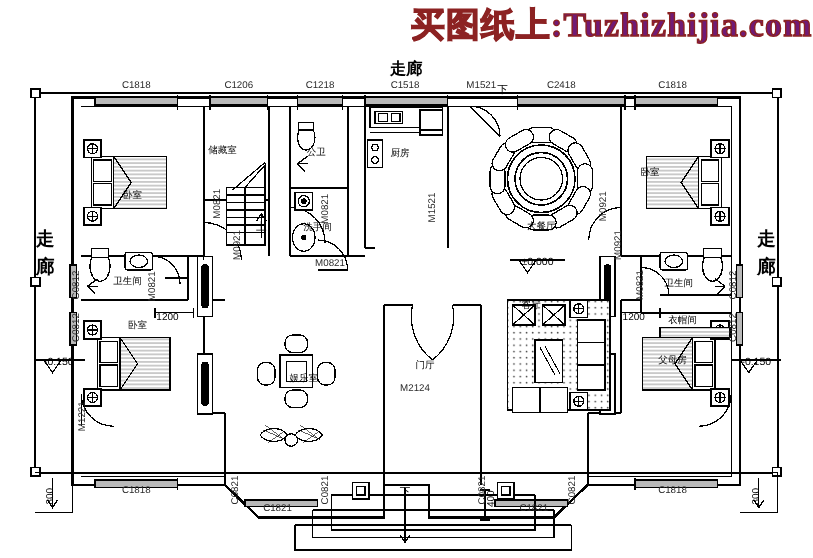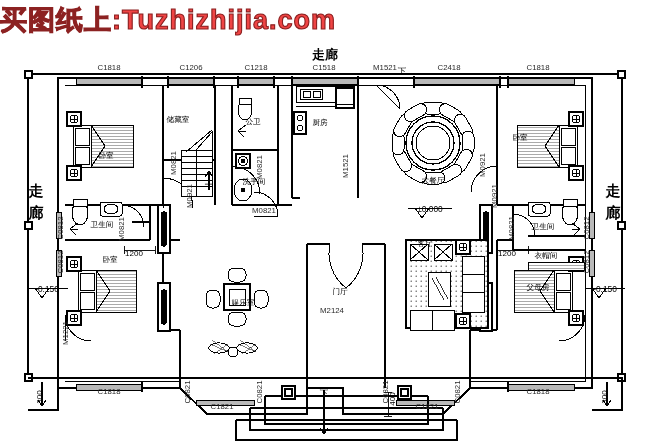--- a/index.html
+++ b/index.html
@@ -6,24 +6,24 @@
   body{
     width:650px;height:446px;overflow:hidden;
     background:#ffffff;
     font-family:"Liberation Sans","DejaVu Sans",sans-serif;
     position:relative;
   }
   #stage{position:absolute;left:0;top:0;width:650px;height:446px;}
   #plan{position:absolute;left:0;top:0;}
   .wm{
     position:absolute;left:0;top:2px;width:650px;
-    text-align:left;
-    font-family:Liberation Sans, sans-serif;
+    text-align:right;
+    font-family:Liberation Serif, serif;
     font-size:27px;font-weight:bold;letter-spacing:1px;
-    color:#ef4444;
+    color:#701a75;
     -webkit-text-stroke:1.1px #8c2222;
     text-shadow:0 0 0 #8c2222;
     pointer-events:none;
     white-space:nowrap;
   }
 </style>
 </head>
 <body>
 
 <div id="stage">

